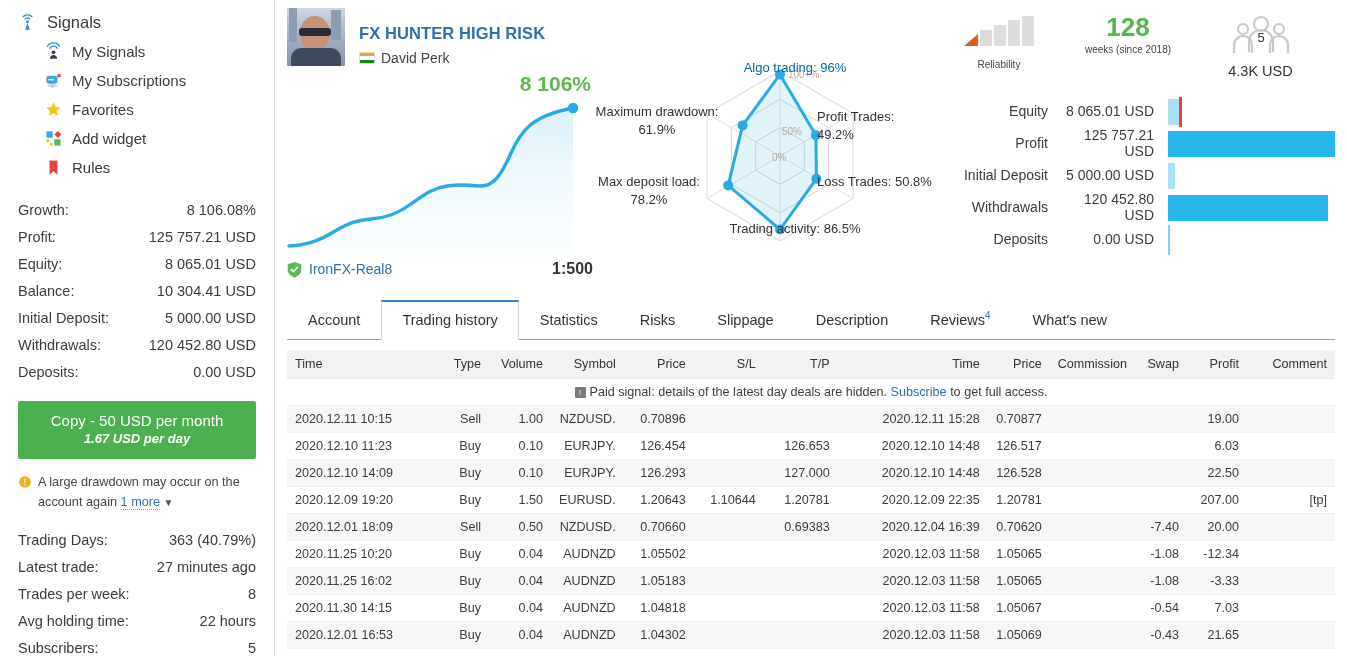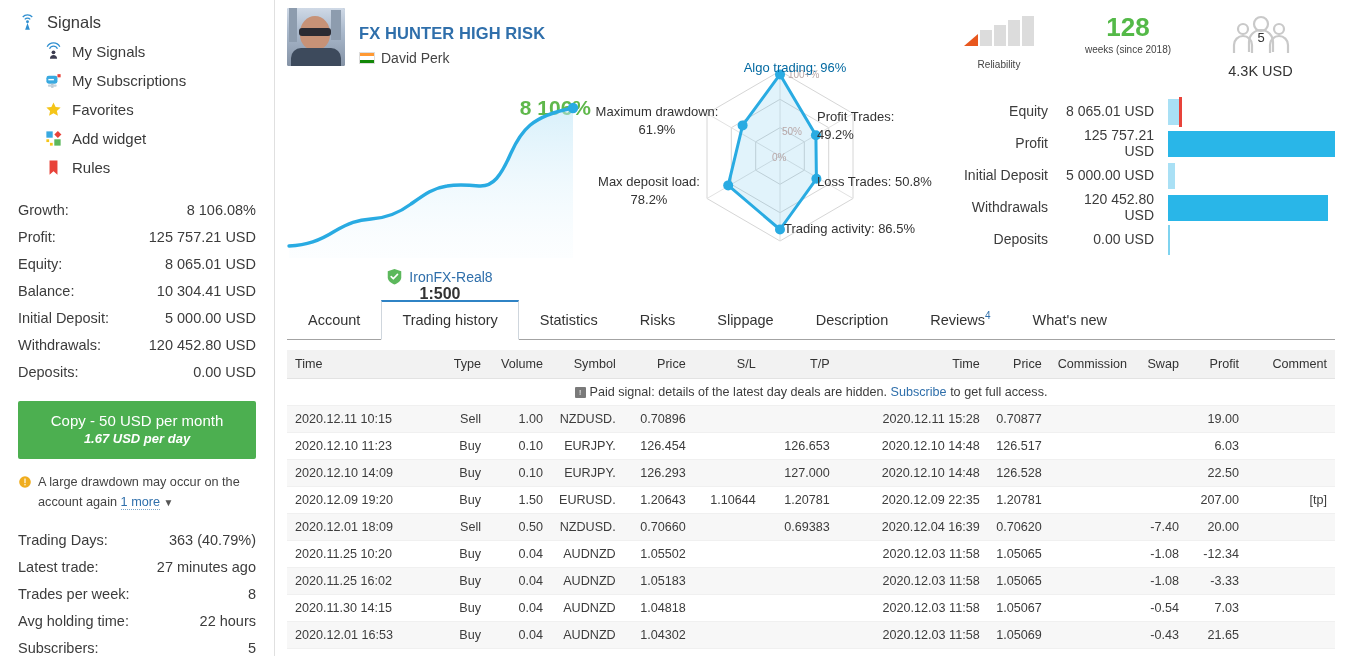--- a/index.html
+++ b/index.html
@@ -106,25 +106,25 @@
                 display:flex; align-items:center; gap: 6px; }
   .flag {
     width: 16px; height: 12px; display:inline-block; position: relative;
     background: linear-gradient(180deg,#ff9933 0%,#ff9933 33%,#ffffff 33%,#ffffff 66%,#138808 66%,#138808 100%);
     border: .5px solid #ddd;
   }
 
   .growth-wrap { position: relative; margin-top: 10px; height: 180px; }
   .growth-pct {
     position: absolute; right: 6px; top: -4px;
-    font-size: 21px; font-weight: bold; color: #5fb84b; margin-top: 24px;
+    font-size: 21px; font-weight: bold; color: #5fb84b;
   }
   .broker-row {
     display: flex; justify-content: space-between; align-items: center;
-    margin-top: 12px; padding-right: 4px; flex-direction: column;
+    margin-top: 4px; padding-right: 4px;
   }
   .broker { display:flex; align-items:center; gap:7px;
             font-size:14px; color:#2f6fab; cursor:pointer; }
   .shield { width:15px; height:17px; display:inline-block; }
   .leverage { font-size: 16px; font-weight: bold; color: #333; }
 
   
   .col-radar { flex: 1 1 auto; position: relative; }
 
   
@@ -427,21 +427,21 @@
 
           <text x="203" y="70" font-size="10" fill="#b9a8a8" font-family="Liberation Sans, sans-serif">100+%</text>
           <text x="197" y="127" font-size="10" fill="#b9a8a8" font-family="Liberation Sans, sans-serif">50%</text>
           <text x="187" y="153" font-size="10" fill="#b9a8a8" font-family="Liberation Sans, sans-serif">0%</text>
         </svg>
 
         <div style="position:absolute;left:0;top:0;width:390px;height:270px;pointer-events:none;">
           <div style="position:absolute;left:98px;top:52px;width:200px;text-align:center;font-size:13px;color:#0369a1;">Algo trading: 96%</div>
           <div style="position:absolute;left:220px;top:100px;width:115px;text-align:left;font-size:13px;color:#333;line-height:1.35;">Profit Trades: 49.2%</div>
           <div style="position:absolute;left:220px;top:165px;width:115px;text-align:left;font-size:13px;color:#333;line-height:1.35;">Loss Trades: 50.8%</div>
-          <div style="position:absolute;left:78px;top:213px;width:240px;text-align:right;font-size:13px;color:#333;">Trading activity: 86.5%</div>
+          <div style="position:absolute;left:78px;top:213px;width:240px;text-align:center;font-size:13px;color:#333;">Trading activity: 86.5%</div>
           <div style="position:absolute;left:-10px;top:165px;width:124px;text-align:center;font-size:13px;color:#333;line-height:1.35;">Max deposit load: 78.2%</div>
           <div style="position:absolute;left:-2px;top:95px;width:124px;text-align:center;font-size:13px;color:#333;line-height:1.35;">Maximum drawdown: 61.9%</div>
         </div>
       </div>
 
       <div class="col-right">
         <div class="badges">
           <div class="badge badge-rel">
             <svg width="74" height="38" viewBox="0 0 74 38">
               <path d="M2 32 L16 20 L16 32 Z" fill="#e8571e"></path>

